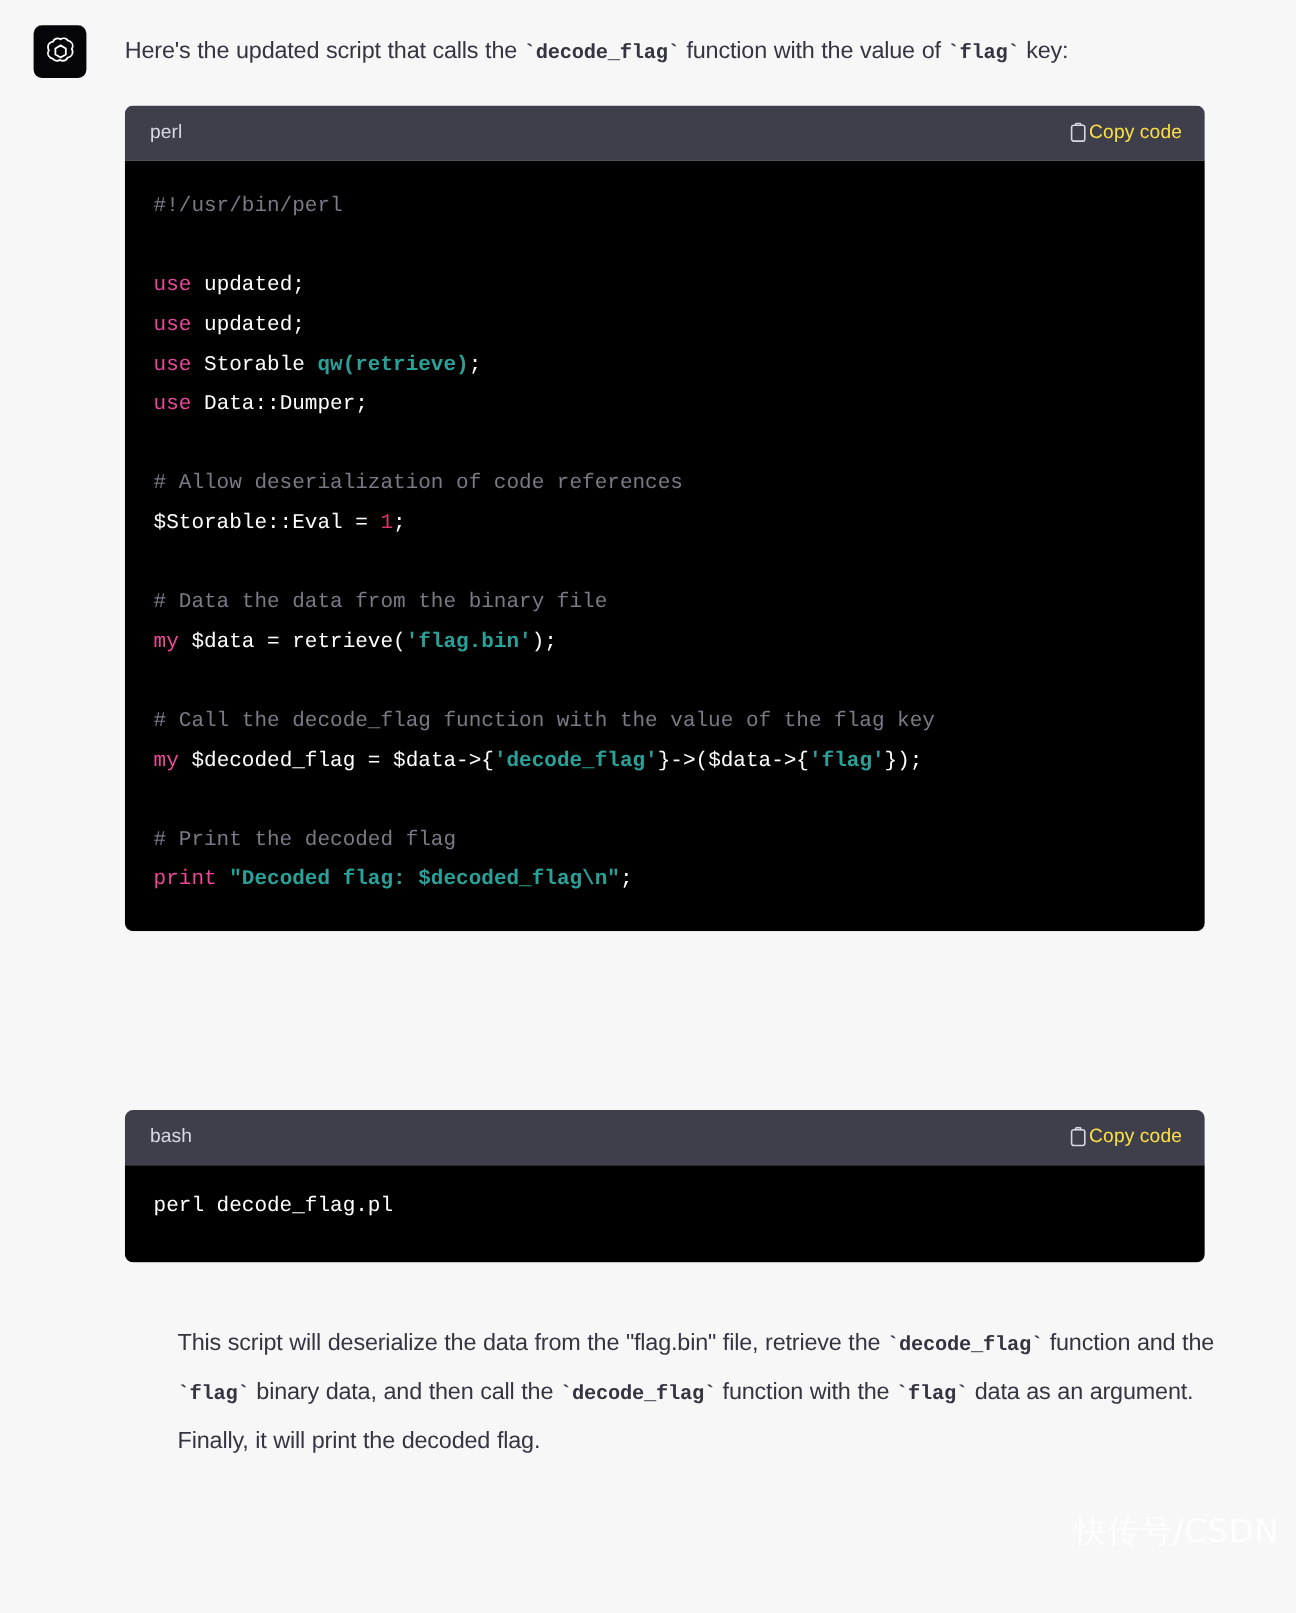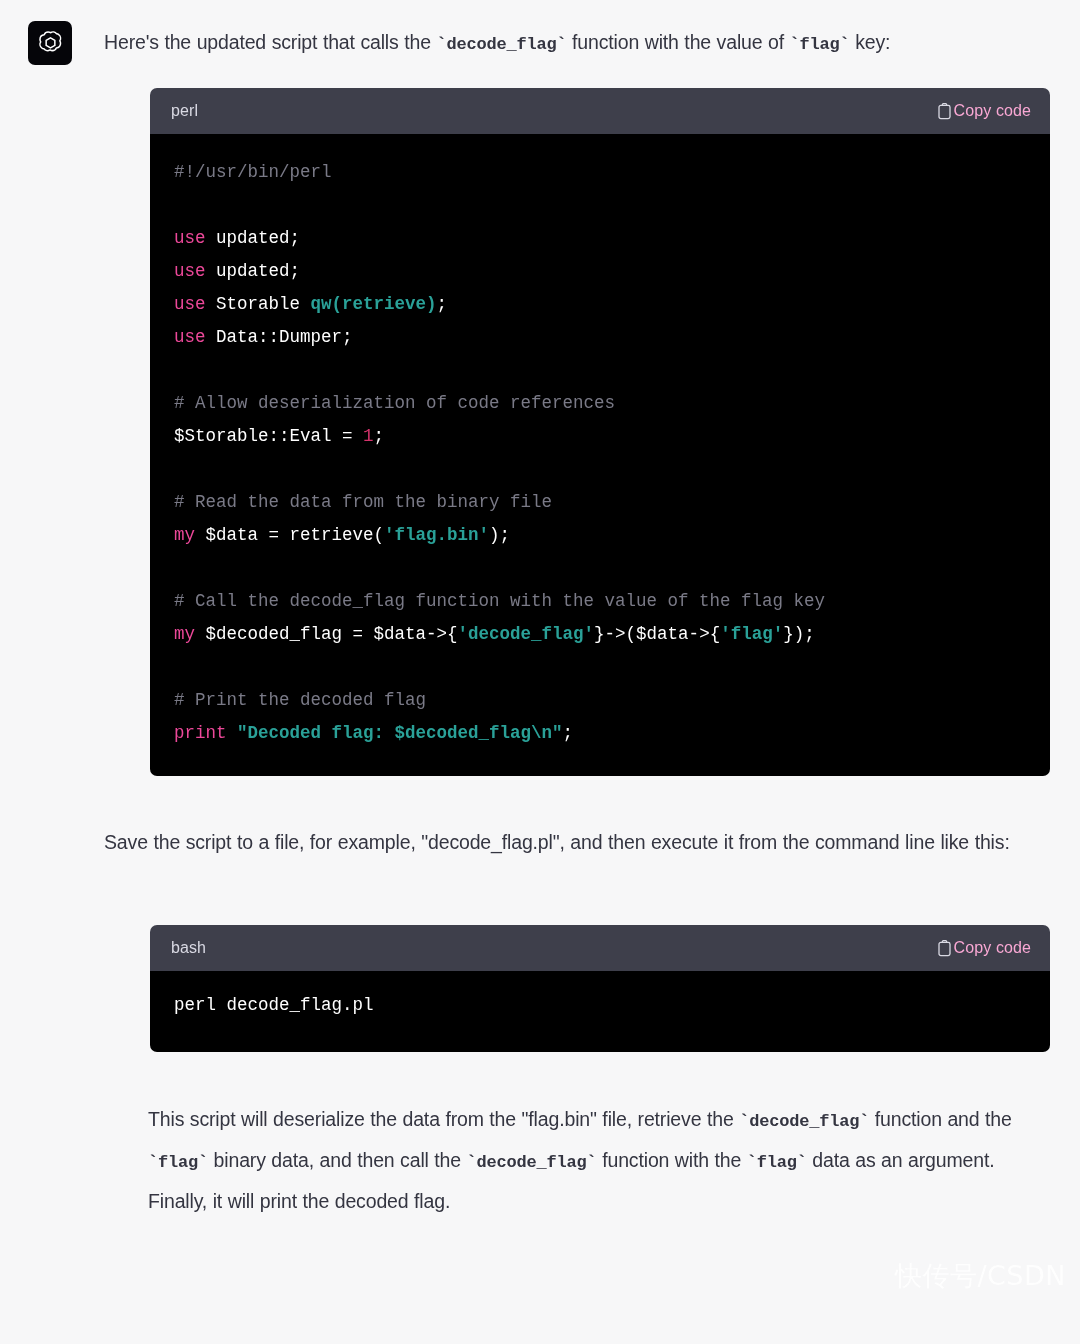--- a/index.html
+++ b/index.html
@@ -53,41 +53,40 @@
     font-size: 17px;
     letter-spacing: -0.2px;
     color: #343541;
   }
 
   
   .codeblock {
     border-radius: 7px;
     overflow: hidden;
     width: 900px;
-    margin-left: 46px;
   }
   .cb-head {
     background: #3e3f4b;
     height: 46px;
     display: flex;
     align-items: center;
     justify-content: space-between;
     padding: 0 19px 0 21px;
   }
   .cb-lang {
     color: #d9d9e3;
     font-size: 16px;
     font-family: "Liberation Sans", sans-serif;
     letter-spacing: 0.1px;
   }
   .cb-copy {
     display: flex;
-    align-items: flex-end;
+    align-items: flex-start;
     gap: 2px;
-    color: #f9a8d4;
+    color: #fde047;
     font-size: 16px;
     cursor: pointer;
     letter-spacing: 0.1px;
   }
   .cb-copy svg { width: 15px; height: 17px; display: block; }
 
   .cb-body {
     background: #000000;
     padding: 22px 24px 26px 24px;
     font-family: "Liberation Mono", "DejaVu Sans Mono", monospace;
@@ -161,33 +160,30 @@
     <div class="cb-body"><span class="cm">#!/usr/bin/perl</span>
 
 <span class="k">use</span> <span class="pl">updated;</span>
 <span class="k">use</span> <span class="pl">updated;</span>
 <span class="k">use</span> <span class="pl">Storable </span><span class="str">qw(retrieve)</span><span class="pl">;</span>
 <span class="k">use</span> <span class="pl">Data::Dumper;</span>
 
 <span class="cm"># Allow deserialization of code references</span>
 <span class="pl">$Storable::Eval = </span><span class="num">1</span><span class="pl">;</span>
 
-<span class="cm"># Read the data from the binary file</span>
+<span class="cm"># Data the data from the binary file</span>
 <span class="k">my</span> <span class="pl">$data = retrieve(</span><span class="str">'flag.bin'</span><span class="pl">);</span>
 
 <span class="cm"># Call the decode_flag function with the value of the flag key</span>
 <span class="k">my</span> <span class="pl">$decoded_flag = $data-&gt;{</span><span class="str">'decode_flag'</span><span class="pl">}-&gt;($data-&gt;{</span><span class="str">'flag'</span><span class="pl">});</span>
 
 <span class="cm"># Print the decoded flag</span>
 <span class="k">print</span> <span class="str">"Decoded flag: $decoded_flag\n"</span><span class="pl">;</span></div>
   </div>
 
-  <div class="t-mid">
-    <div class="para mid">Save the script to a file, for example, "decode_flag.pl", and then execute it from the command line like this:</div>
-  </div>
 
   <div class="codeblock block2">
     <div class="cb-head">
       <span class="cb-lang">bash</span>
       <span class="cb-copy">
         <span>
           <svg viewBox="0 0 15 17" fill="none" stroke="#d9d9e3" stroke-width="1.3" stroke-linecap="round" stroke-linejoin="round">
             <rect x="2" y="2.4" width="11" height="13.2" rx="1.8"></rect>
             <path d="M5.4 2.4V1.6c0-.5.4-.9.9-.9h2.4c.5 0 .9.4.9.9v.8"></path>
           </svg>

